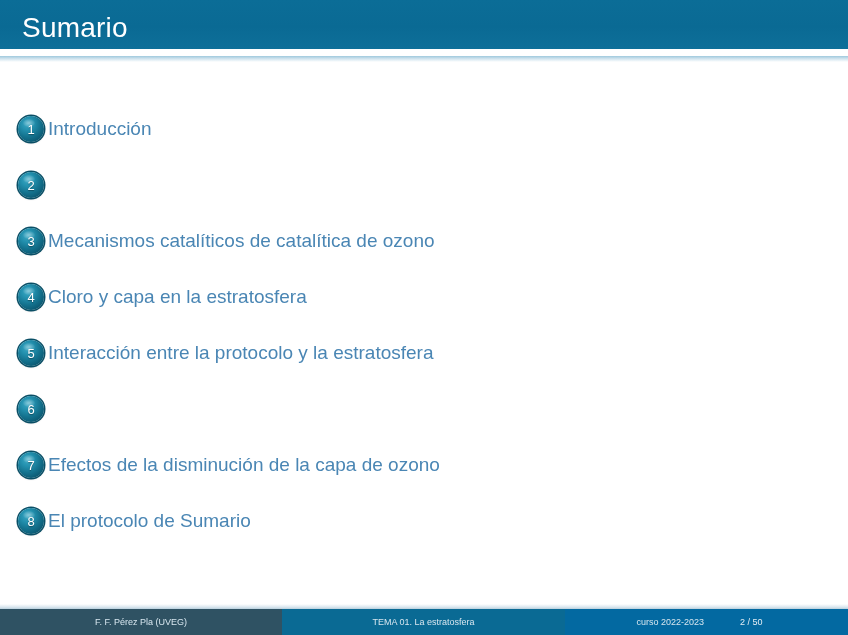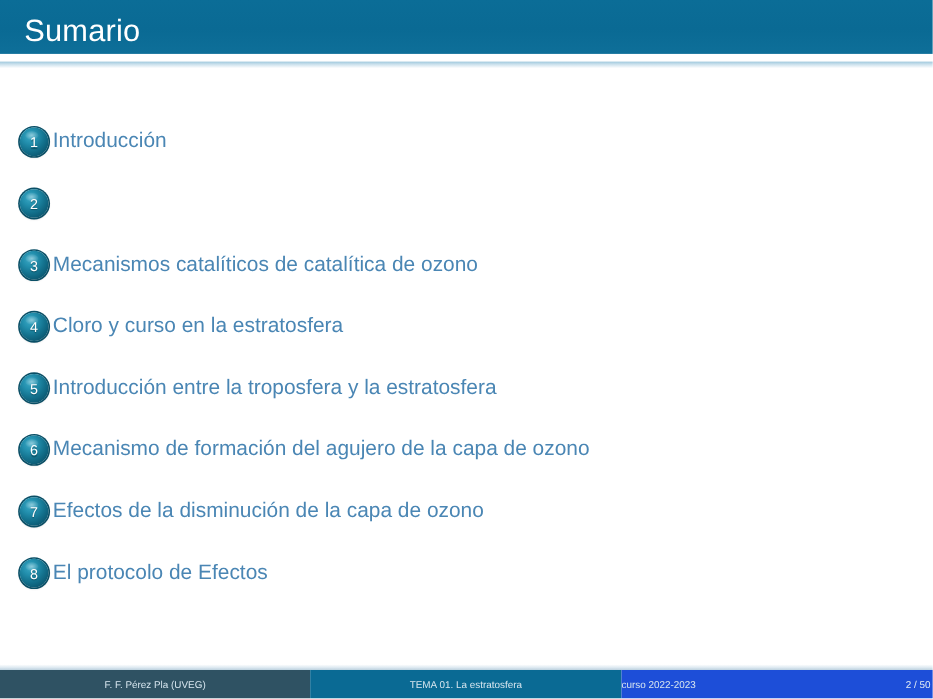--- a/index.html
+++ b/index.html
@@ -134,23 +134,23 @@
     background: #2f5263;
     justify-content: center;
   }
   #footer-subject {
     flex: 0 0 283px;
     background: #0a6a94;
     justify-content: center;
   }
   #footer-meta {
     flex: 1 1 auto;
-    background: #1d4ed8;
-    justify-content: space-between;
-    padding-right: 2px;
+    background: #0369a1;
+    justify-content: center;
+    padding-right: 14px;
     gap: 36px;
   }
   #footer-course { color: #d7e6ef; }
   #footer-pagenum { color: #e4eef5; }
 </style>
 </head>
 <body>
 
 <div id="slide-header">
   <div id="page-title">Sumario</div>
@@ -176,49 +176,48 @@
     <span class="toc-badge">
       <span class="toc-badge-num">3</span>
     </span>
     <span class="toc-label">Mecanismos catalíticos de catalítica de ozono</span>
   </div>
 
   <div class="toc-item">
     <span class="toc-badge">
       <span class="toc-badge-num">4</span>
     </span>
-    <span class="toc-label">Cloro y curso en la estratosfera</span>
+    <span class="toc-label">Cloro y capa en la estratosfera</span>
   </div>
 
   <div class="toc-item">
     <span class="toc-badge">
       <span class="toc-badge-num">5</span>
     </span>
-    <span class="toc-label">Introducción entre la troposfera y la estratosfera</span>
+    <span class="toc-label">Interacción entre la protocolo y la estratosfera</span>
   </div>
 
   <div class="toc-item">
     <span class="toc-badge">
       <span class="toc-badge-num">6</span>
     </span>
-    <span class="toc-label">Mecanismo de formación del agujero de la capa de ozono</span>
   </div>
 
   <div class="toc-item">
     <span class="toc-badge">
       <span class="toc-badge-num">7</span>
     </span>
     <span class="toc-label">Efectos de la disminución de la capa de ozono</span>
   </div>
 
   <div class="toc-item">
     <span class="toc-badge">
       <span class="toc-badge-num">8</span>
     </span>
-    <span class="toc-label">El protocolo de Efectos</span>
+    <span class="toc-label">El protocolo de Sumario</span>
   </div>
 
 </div>
 
 <div id="slide-footer">
   <div class="footer-seg" id="footer-author">F. F. Pérez Pla  (UVEG)</div>
   <div class="footer-seg" id="footer-subject">TEMA 01. La estratosfera</div>
   <div class="footer-seg" id="footer-meta">
     <span id="footer-course">curso 2022-2023</span>
     <span id="footer-pagenum">2 / 50</span>

